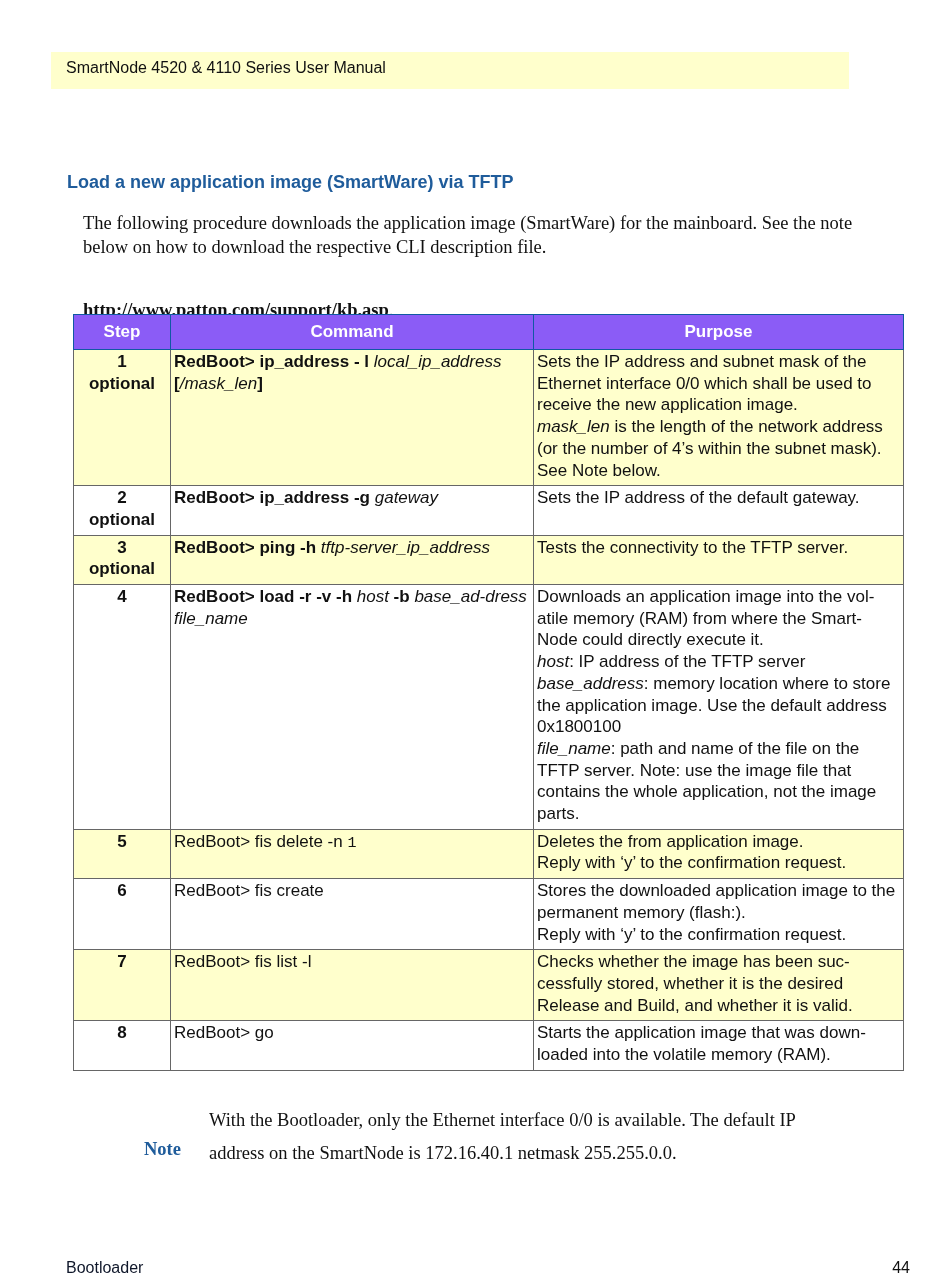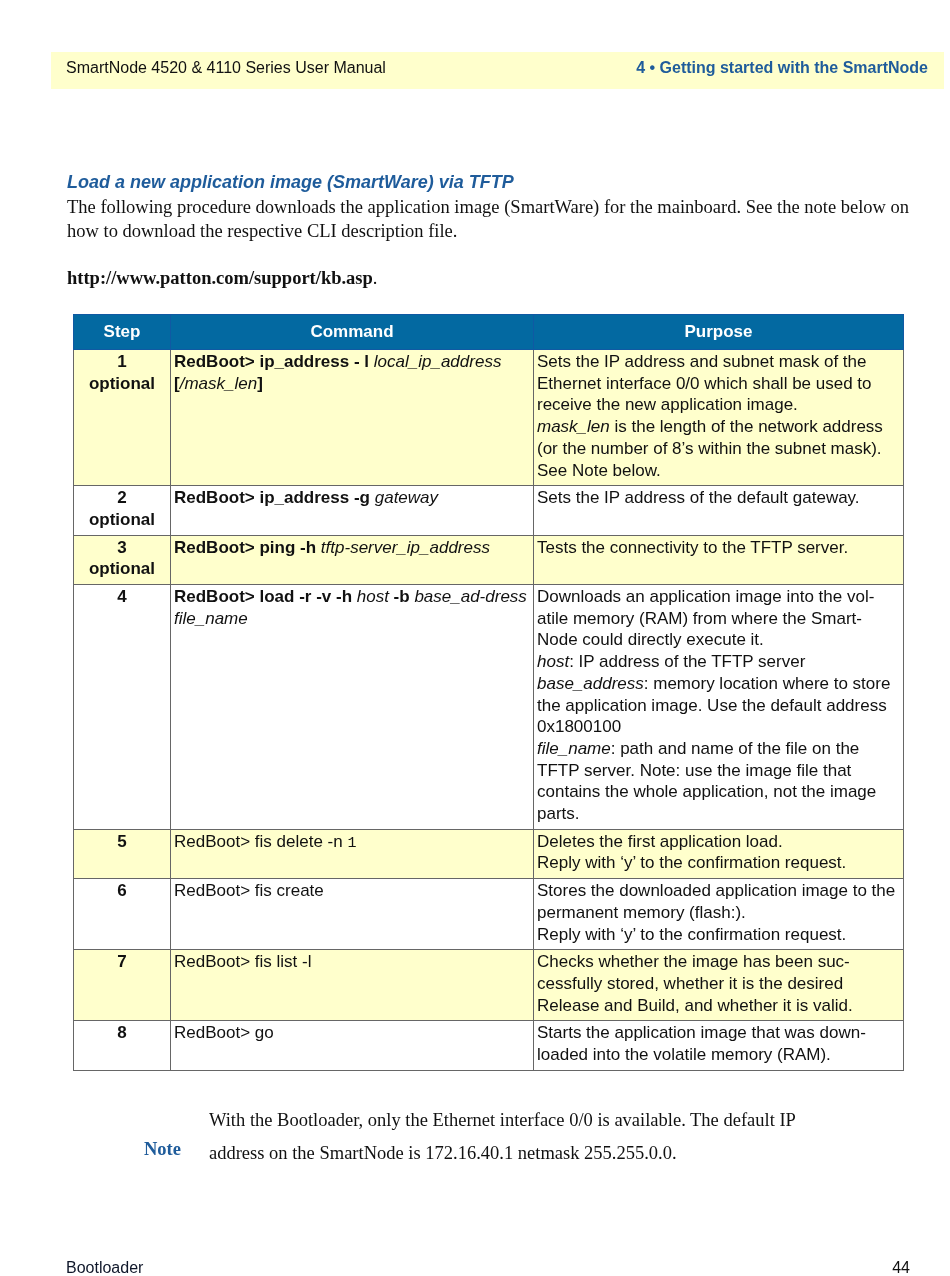--- a/index.html
+++ b/index.html
@@ -1,47 +1,47 @@
 <!DOCTYPE html>
 <html><head>
 <meta charset="utf-8">
 <style>
   html, body { margin: 0; padding: 0; background: #ffffff; }
   body { width: 950px; height: 1276px; position: relative; overflow: hidden; }
   .header-band {
-    position: absolute; left: 51px; top: 52px; width: 893px; height: 37px;
+    position: absolute; left: 51px; top: 52px; width: 798px; height: 37px;
     background: #ffffcc;
   }
   .header-left {
     position: absolute; left: 15px; top: 7px;
     font-family: "Liberation Sans", sans-serif; font-size: 16px; color: #111;
   }
   .header-right {
     position: absolute; right: 16px; top: 7px;
     font-family: "Liberation Sans", sans-serif; font-size: 16px; font-weight: bold; color: #1f5c9b;
   }
   .section-title {
     position: absolute; left: 67px; top: 172px;
-    font-family: "Liberation Sans", sans-serif; font-size: 18px; font-weight: bold; font-style: italic;
+    font-family: "Liberation Sans", sans-serif; font-size: 18px; font-weight: bold; 
     color: #1f5c9b;
   }
   .intro {
     position: absolute; left: 67px; top: 196px; width: 850px;
     font-family: "Liberation Serif", serif; font-size: 18.5px; line-height: 23.5px; color: #111;
   }
-  .intro p { margin: 0; }
+  .intro p { margin: 16px; }
   .intro .url { font-weight: bold; }
 
   table.steps {
     position: absolute; left: 73px; top: 314px; width: 831px;
     border-collapse: collapse;
     font-family: "Liberation Sans", sans-serif; font-size: 17px; line-height: 21.7px; color: #111;
   }
   table.steps th {
-    background: #0369a1; color: #fff; font-weight: bold; font-size: 17px;
+    background: #8b5cf6; color: #fff; font-weight: bold; font-size: 17px;
     height: 34px; padding: 0; border: 1px solid #1059a3; text-align: center;
   }
   table.steps td {
     border: 1px solid #666; vertical-align: top; padding: 1px 3px 4px 3px;
   }
   table.steps tr.alt td { background: #ffffcc; }
   td.step { width: 90px; text-align: center; font-weight: bold; }
   td.cmd { width: 356px; }
   td.purpose { }
   .b { font-weight: bold; }
@@ -64,21 +64,20 @@
   .footer-right {
     position: absolute; right: 40px; top: 1259px;
     font-family: "Liberation Sans", sans-serif; font-size: 16px; font-weight: normal; color: #111;
   }
 </style>
 </head>
 <body>
 
 <div class="header-band">
   <span class="header-left">SmartNode 4520 &amp; 4110 Series User Manual</span>
-  <span class="header-right">4 • Getting started with the SmartNode</span>
 </div>
 
 <div class="section-title">Load a new application image (SmartWare) via TFTP</div>
 
 <div class="intro">
   <p>The following procedure downloads the application image (SmartWare) for the mainboard. See the note below on how to download the respective CLI description file.</p>
   <p>
     <br>
     <span class="url">http://www.patton.com/support/kb.asp</span><span>.</span>
   </p>
@@ -94,21 +93,21 @@
   </thead>
   <tbody id="table-body">
       <tr class="alt">
         <td class="step">
           <span class="line">1</span>
           <span class="line">optional</span>
         </td>
         <td class="cmd"><span class="b">RedBoot&gt; ip_address - l </span><span class="i">local_ip_address</span><span class="b"> [</span><span class="i">/mask_len</span><span class="b">]</span></td>
         <td class="purpose">
           <span class="line"><span>Sets the IP address and subnet mask of the Ethernet interface 0/0 which shall be used to receive the new application image.</span></span>
-          <span class="line"><span class="i">mask_len</span><span> is the length of the network address (or the number of  8’s within the subnet mask).</span></span>
+          <span class="line"><span class="i">mask_len</span><span> is the length of the network address (or the number of  4’s within the subnet mask).</span></span>
           <span class="line"><span>See Note below.</span></span>
         </td>
       </tr>
       <tr>
         <td class="step">
           <span class="line">2</span>
           <span class="line">optional</span>
         </td>
         <td class="cmd"><span class="b">RedBoot&gt; ip_address -g </span><span class="i">gateway</span></td>
         <td class="purpose">
@@ -136,21 +135,21 @@
           <span class="line"><span class="i">base_address</span><span>: memory location where to store the application image. Use the default address 0x1800100</span></span>
           <span class="line"><span class="i">file_name</span><span>: path and name of the file on the TFTP server. Note: use the image file that contains the whole application, not the image parts.</span></span>
         </td>
       </tr>
       <tr class="alt">
         <td class="step">
           <span class="line">5</span>
         </td>
         <td class="cmd"><span>RedBoot&gt; fis delete -n </span><span class="mono">1</span></td>
         <td class="purpose">
-          <span class="line"><span>Deletes the first application load.</span></span>
+          <span class="line"><span>Deletes the from application image.</span></span>
           <span class="line"><span>Reply with ‘y’ to the confirmation request.</span></span>
         </td>
       </tr>
       <tr>
         <td class="step">
           <span class="line">6</span>
         </td>
         <td class="cmd"><span>RedBoot&gt; fis create</span></td>
         <td class="purpose">
           <span class="line"><span>Stores the downloaded application image to the permanent memory (flash:).</span></span>

